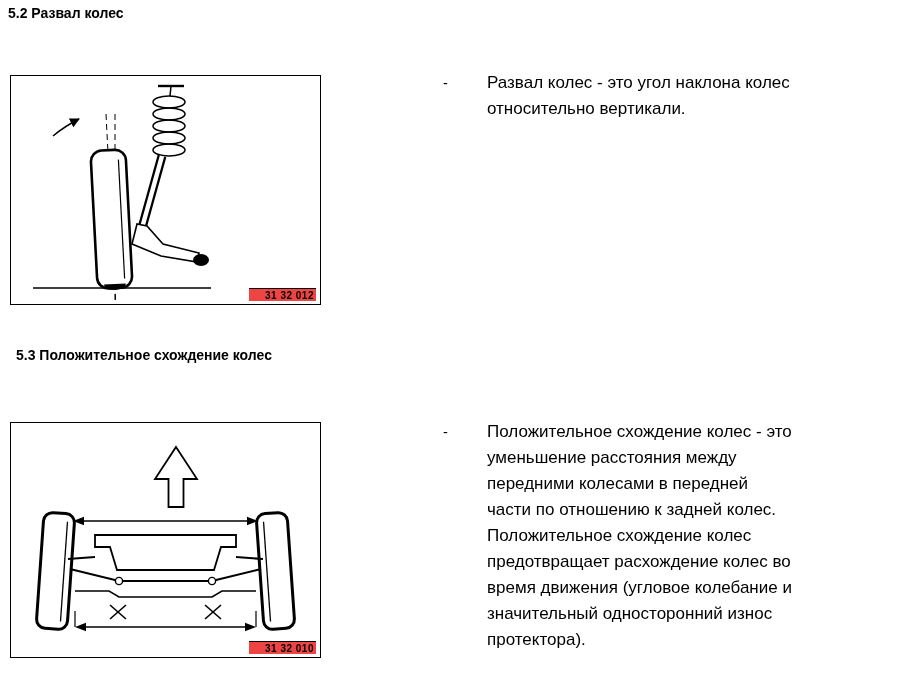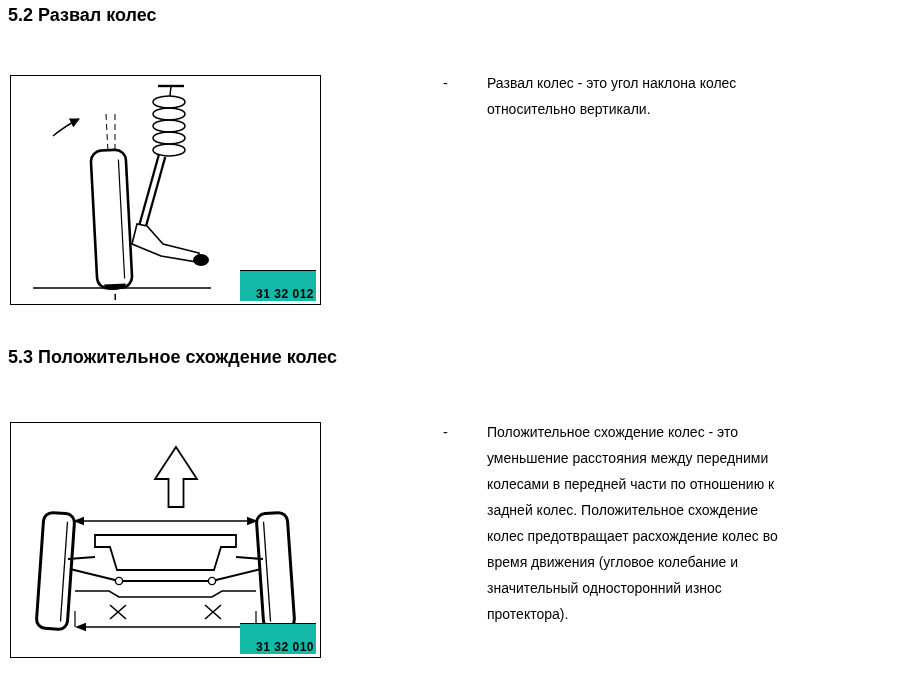--- a/index.html
+++ b/index.html
@@ -9,59 +9,59 @@
     width: 902px;
     height: 674px;
     background: #ffffff;
     color: #000000;
     font-family: "Liberation Sans", sans-serif;
     overflow: hidden;
   }
   .heading {
     position: absolute;
     left: 8px;
-    font-size: 18px;
+    font-size: 14px;
     font-weight: bold;
     white-space: nowrap;
   }
   .heading-1 { top: 5px; }
-  .heading-2 { top: 347px; }
+  .heading-2 { top: 347px; margin-left: 8px; }
   .figure-box {
     position: absolute;
     left: 10px;
     width: 311px;
     border: 1px solid #000;
     background: #fff;
   }
   .figure-1 { top: 75px;  height: 230px; }
   .figure-2 { top: 422px; height: 236px; text-decoration: underline; }
   .figure-box svg { display: block; }
   .fig-label {
     position: absolute;
     right: 4px;
     bottom: 3px;
-    font-size: 12px;
+    font-size: 10px;
     font-weight: bold;
     letter-spacing: 0.5px;
     border-top: 1px solid #000;
-    padding: 16px 2px 0 16px;
-    background: #14b8a6;
+    padding: 1px 2px 0 16px;
+    background: #ef4444;
   }
   .dash {
     position: absolute;
     left: 443px;
     width: 20px;
     font-size: 14.5px;
     line-height: 26px;
   }
   .para {
     position: absolute;
     left: 487px;
     width: 307px;
-    font-size: 14px;
+    font-size: 17px;
     line-height: 26px;
   }
   .dash-1, .para-1 { top: 70px; }
   .dash-2, .para-2 { top: 419px; }
 </style>
 </head>
 <body>
 
 <div class="page">
 

